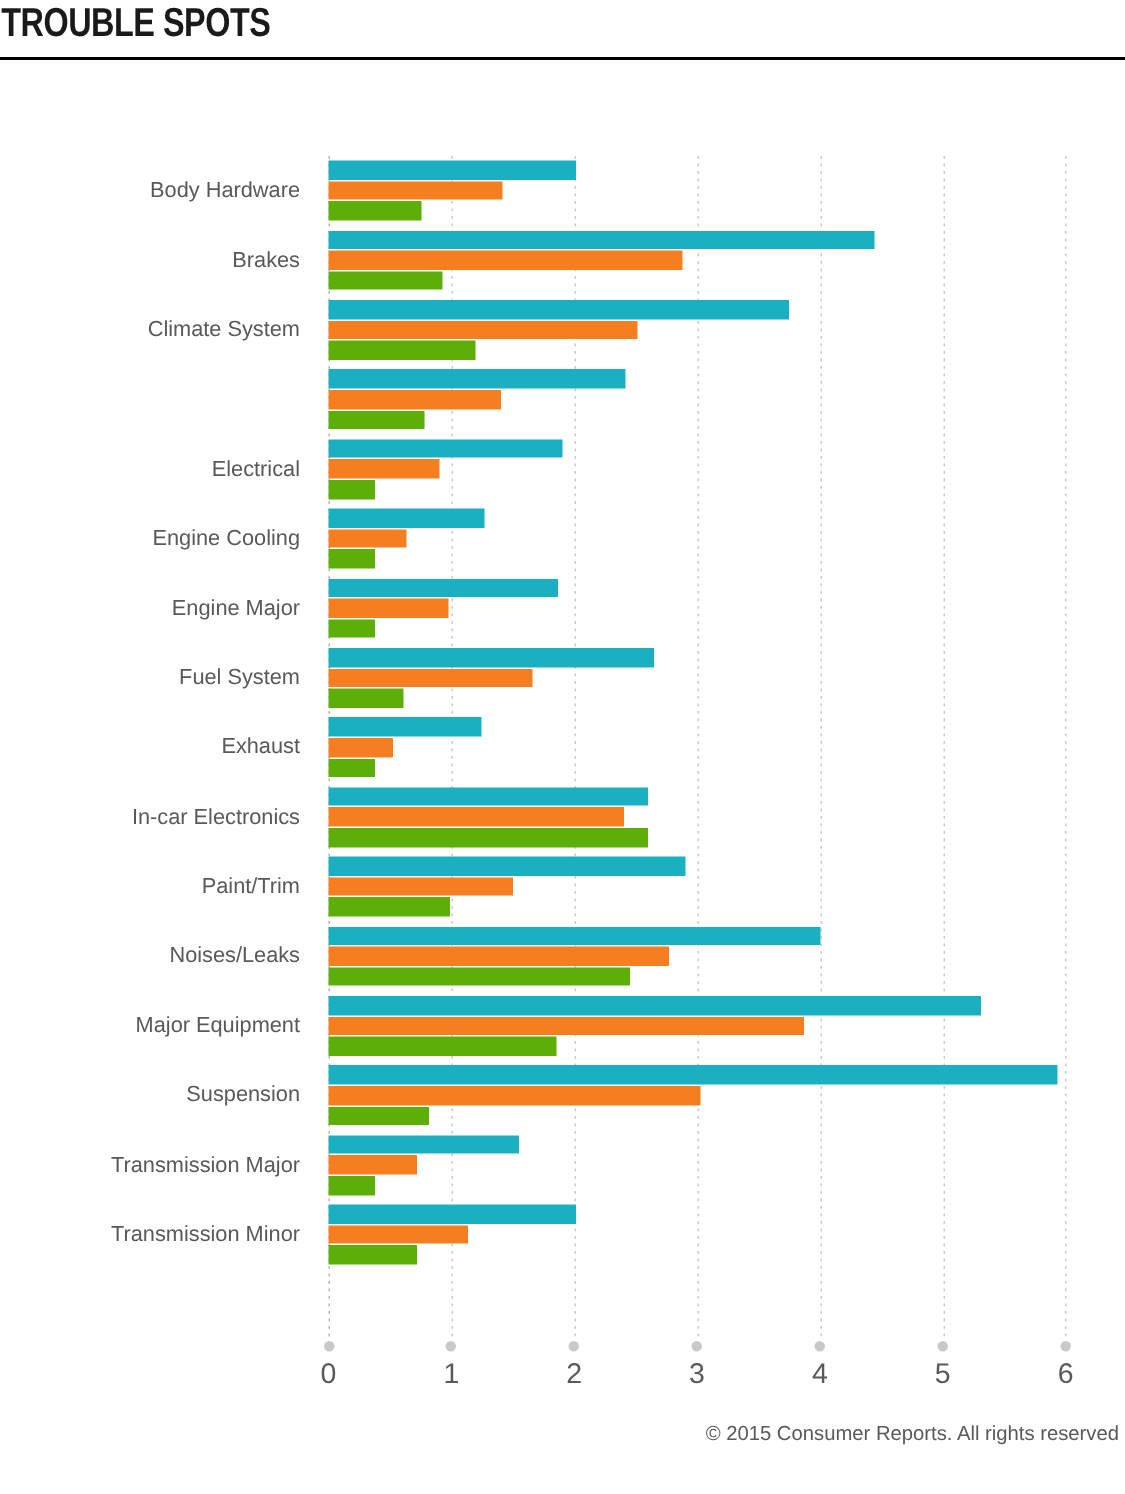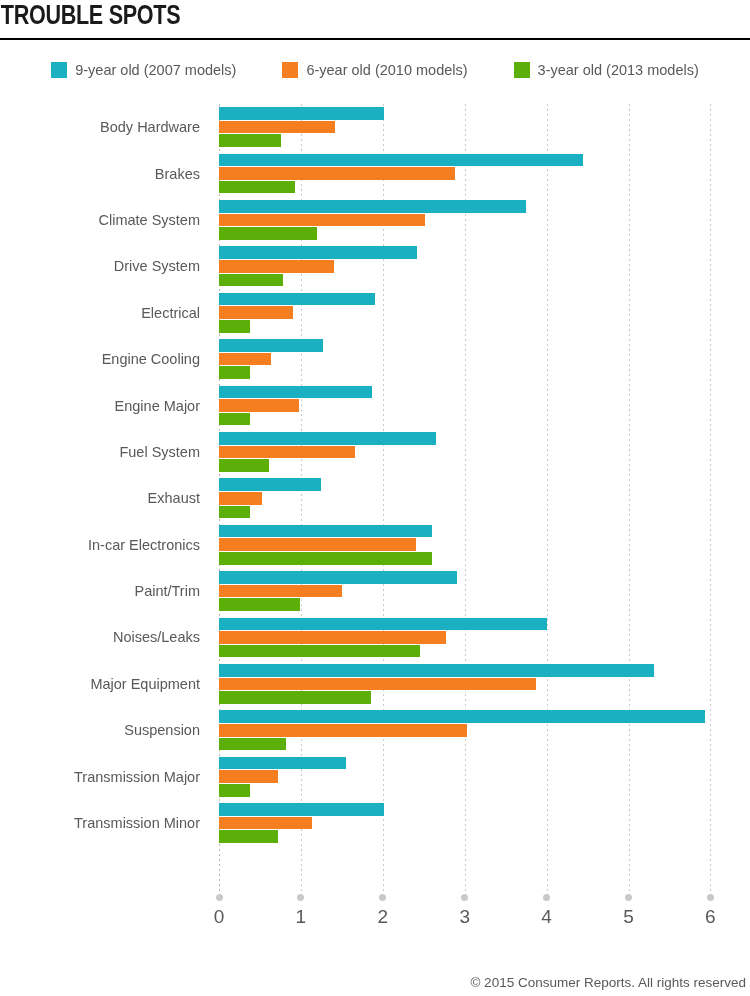--- a/index.html
+++ b/index.html
@@ -99,47 +99,33 @@
   }
   .tick-text {
     position:absolute; left:-20px; top:12px; width:40px; text-align:center;
     font-size:19px; color:#58595b;
   }
 
   
   .footer {
     position:absolute; left:0; top:948px; width:750px;
     text-align:right; padding-right:4px;
-    font-size:13.5px; color:#58595b;margin-top:27px;
+    font-size:13.5px; color:#58595b;
   }
 </style>
 </head>
 <body>
 
 <div class="page">
 
   <div class="title-bar">
     <h1 class="chart-title">TROUBLE SPOTS</h1>
   </div>
   <div class="rule"></div>
 
-  <div class="legend" id="legend">
-      <div class="legend-item">
-        <span class="legend-swatch" style="background: rgb(27, 175, 194);"></span>
-        <span class="legend-label">9-year old (2007 models)</span>
-      </div>
-      <div class="legend-item">
-        <span class="legend-swatch" style="background: rgb(245, 127, 32);"></span>
-        <span class="legend-label">6-year old (2010 models)</span>
-      </div>
-      <div class="legend-item">
-        <span class="legend-swatch" style="background: rgb(92, 174, 8);"></span>
-        <span class="legend-label">3-year old (2013 models)</span>
-      </div>
-    </div>
 
   <div class="plot">
     <div class="grid" id="grid">
         <div class="gridline zero" style="left: 219px;"></div>
         <div class="gridline" style="left: 300.9px;"></div>
         <div class="gridline" style="left: 382.8px;"></div>
         <div class="gridline" style="left: 464.7px;"></div>
         <div class="gridline" style="left: 546.6px;"></div>
         <div class="gridline" style="left: 628.5px;"></div>
         <div class="gridline" style="left: 710.4px;"></div>
@@ -163,21 +149,20 @@
         </div>
         <div class="row">
           <div class="cat-label">Climate System</div>
           <div class="bars">
             <div class="bar" title="9-year old (2007 models): 3.75" style="width: 307.125px; background: rgb(27, 175, 194);"></div>
             <div class="bar" title="6-year old (2010 models): 2.52" style="width: 206.388px; background: rgb(245, 127, 32);"></div>
             <div class="bar" title="3-year old (2013 models): 1.2" style="width: 98.28px; background: rgb(92, 174, 8);"></div>
           </div>
         </div>
         <div class="row">
-          <div class="cat-label">Drive System</div>
           <div class="bars">
             <div class="bar" title="9-year old (2007 models): 2.42" style="width: 198.198px; background: rgb(27, 175, 194);"></div>
             <div class="bar" title="6-year old (2010 models): 1.41" style="width: 115.479px; background: rgb(245, 127, 32);"></div>
             <div class="bar" title="3-year old (2013 models): 0.78" style="width: 63.882px; background: rgb(92, 174, 8);"></div>
           </div>
         </div>
         <div class="row">
           <div class="cat-label">Electrical</div>
           <div class="bars">
             <div class="bar" title="9-year old (2007 models): 1.9" style="width: 155.61px; background: rgb(27, 175, 194);"></div>

